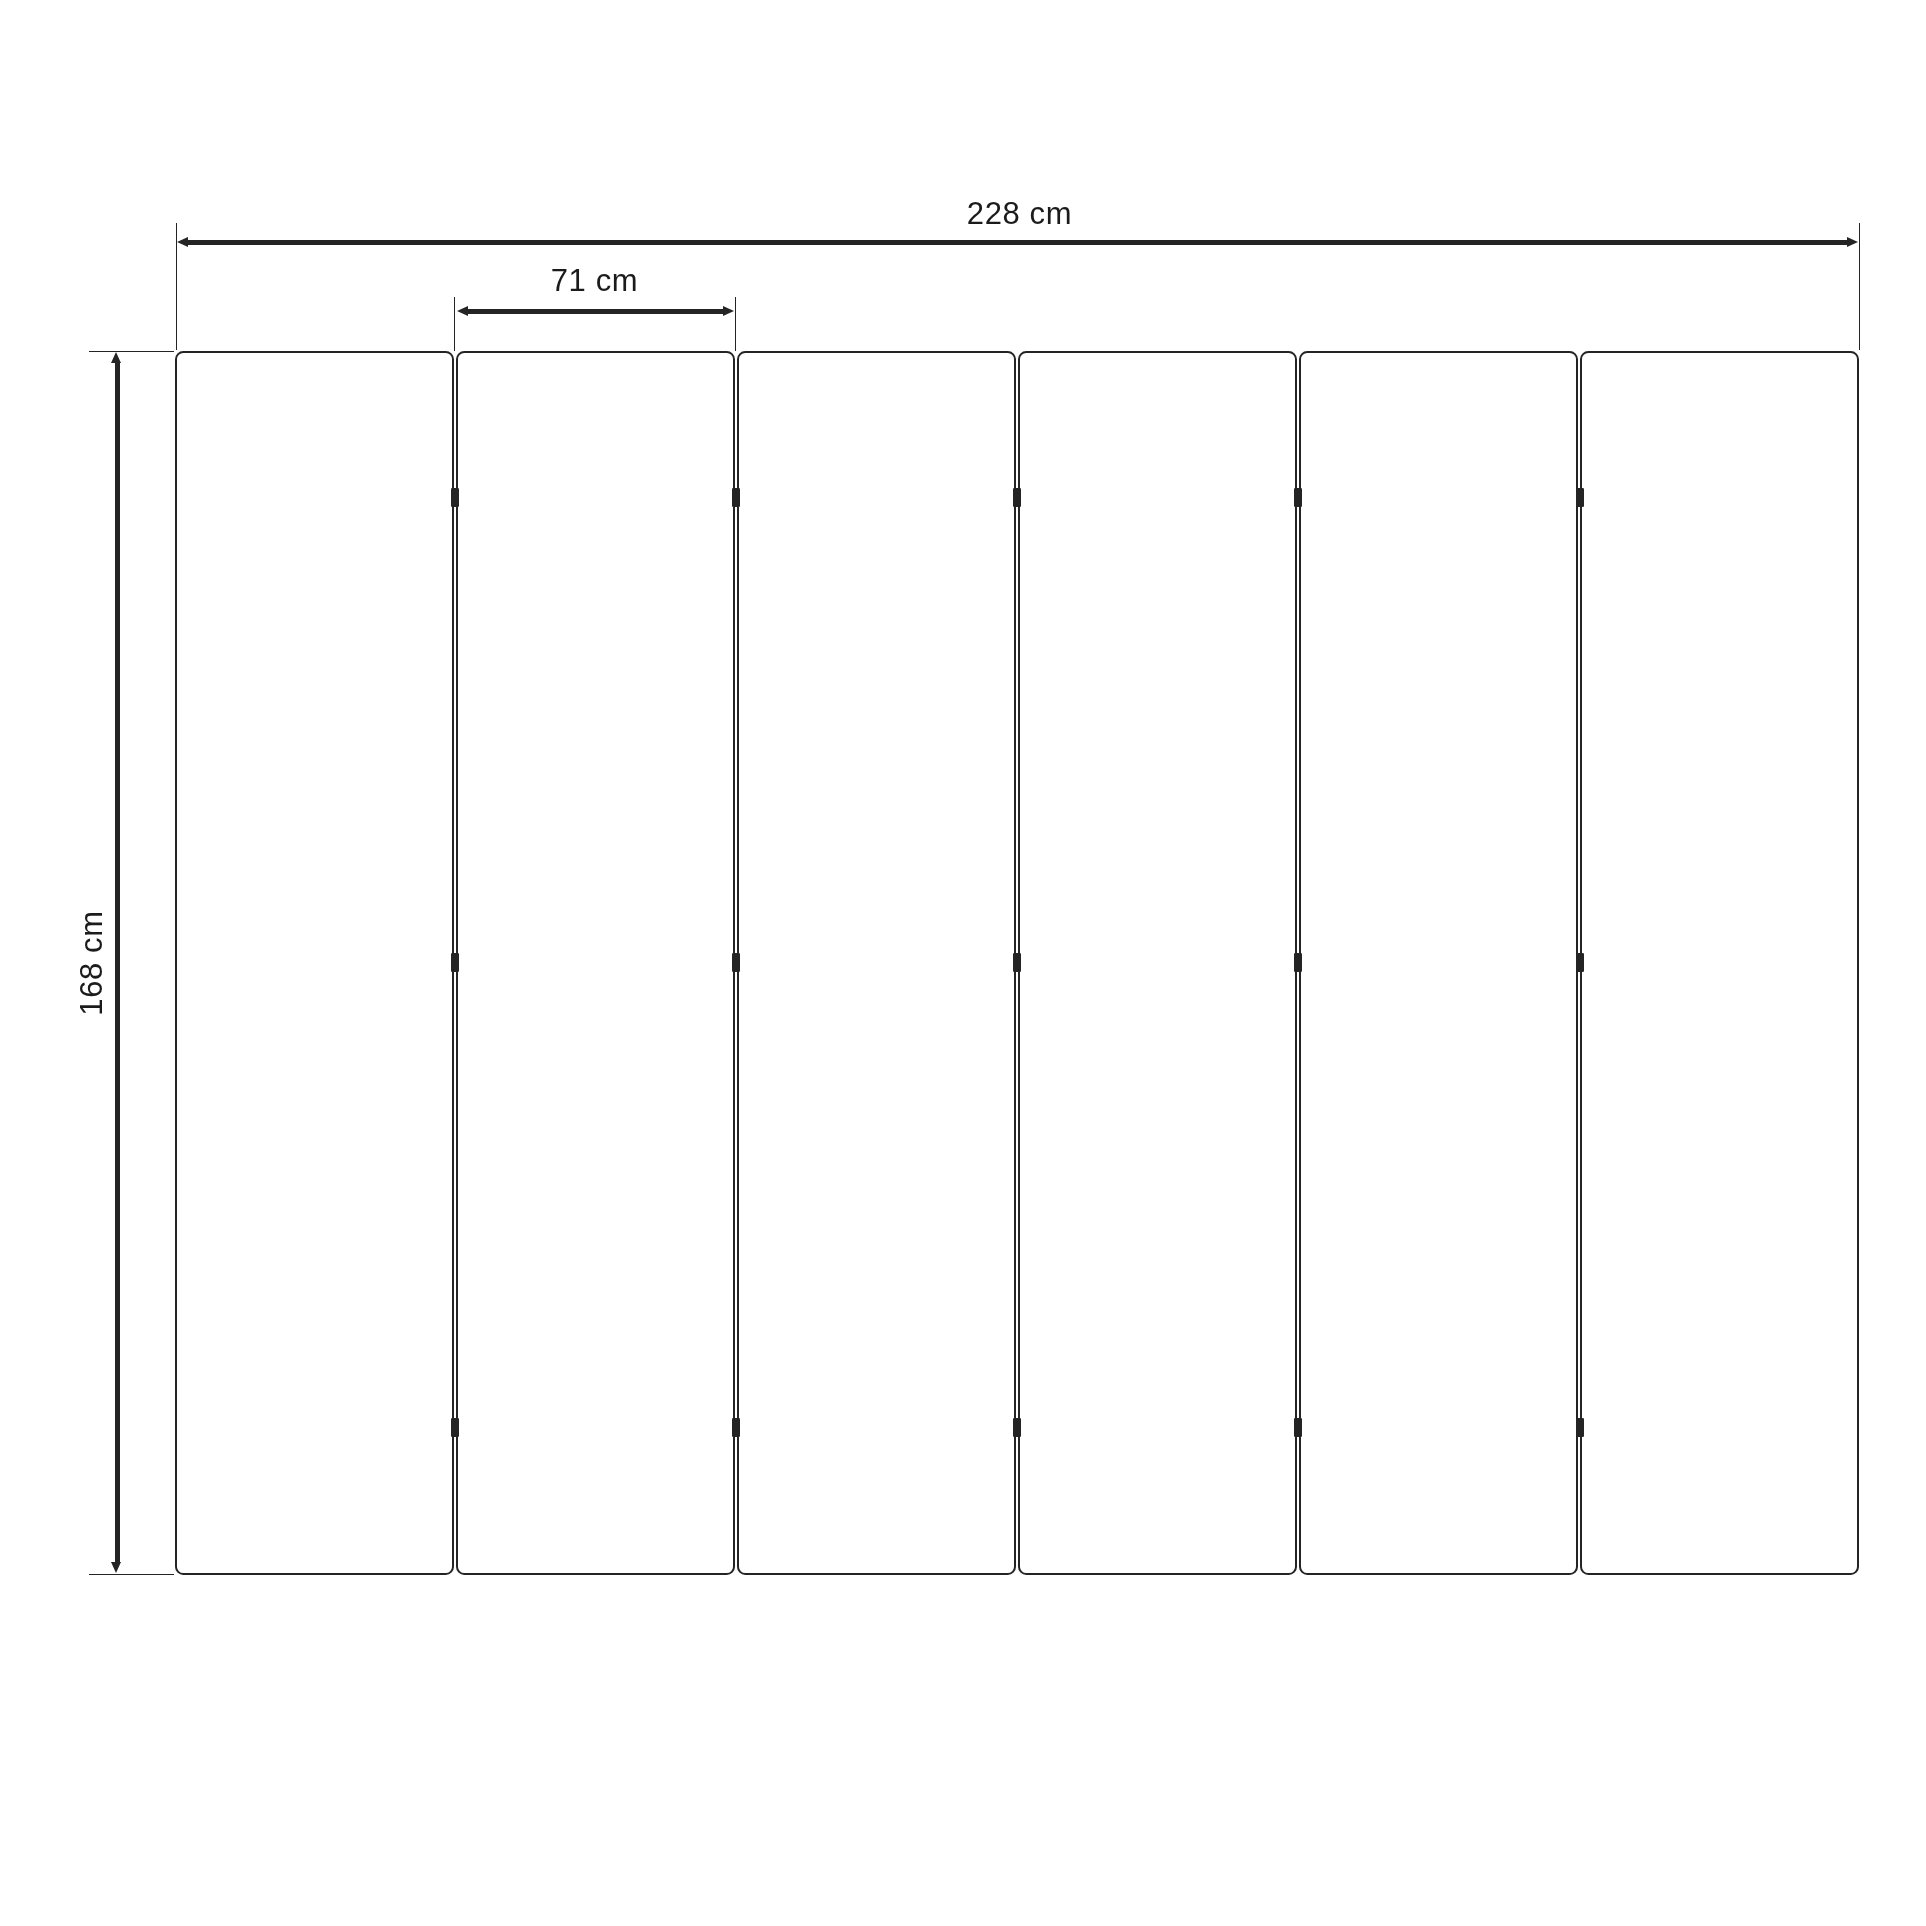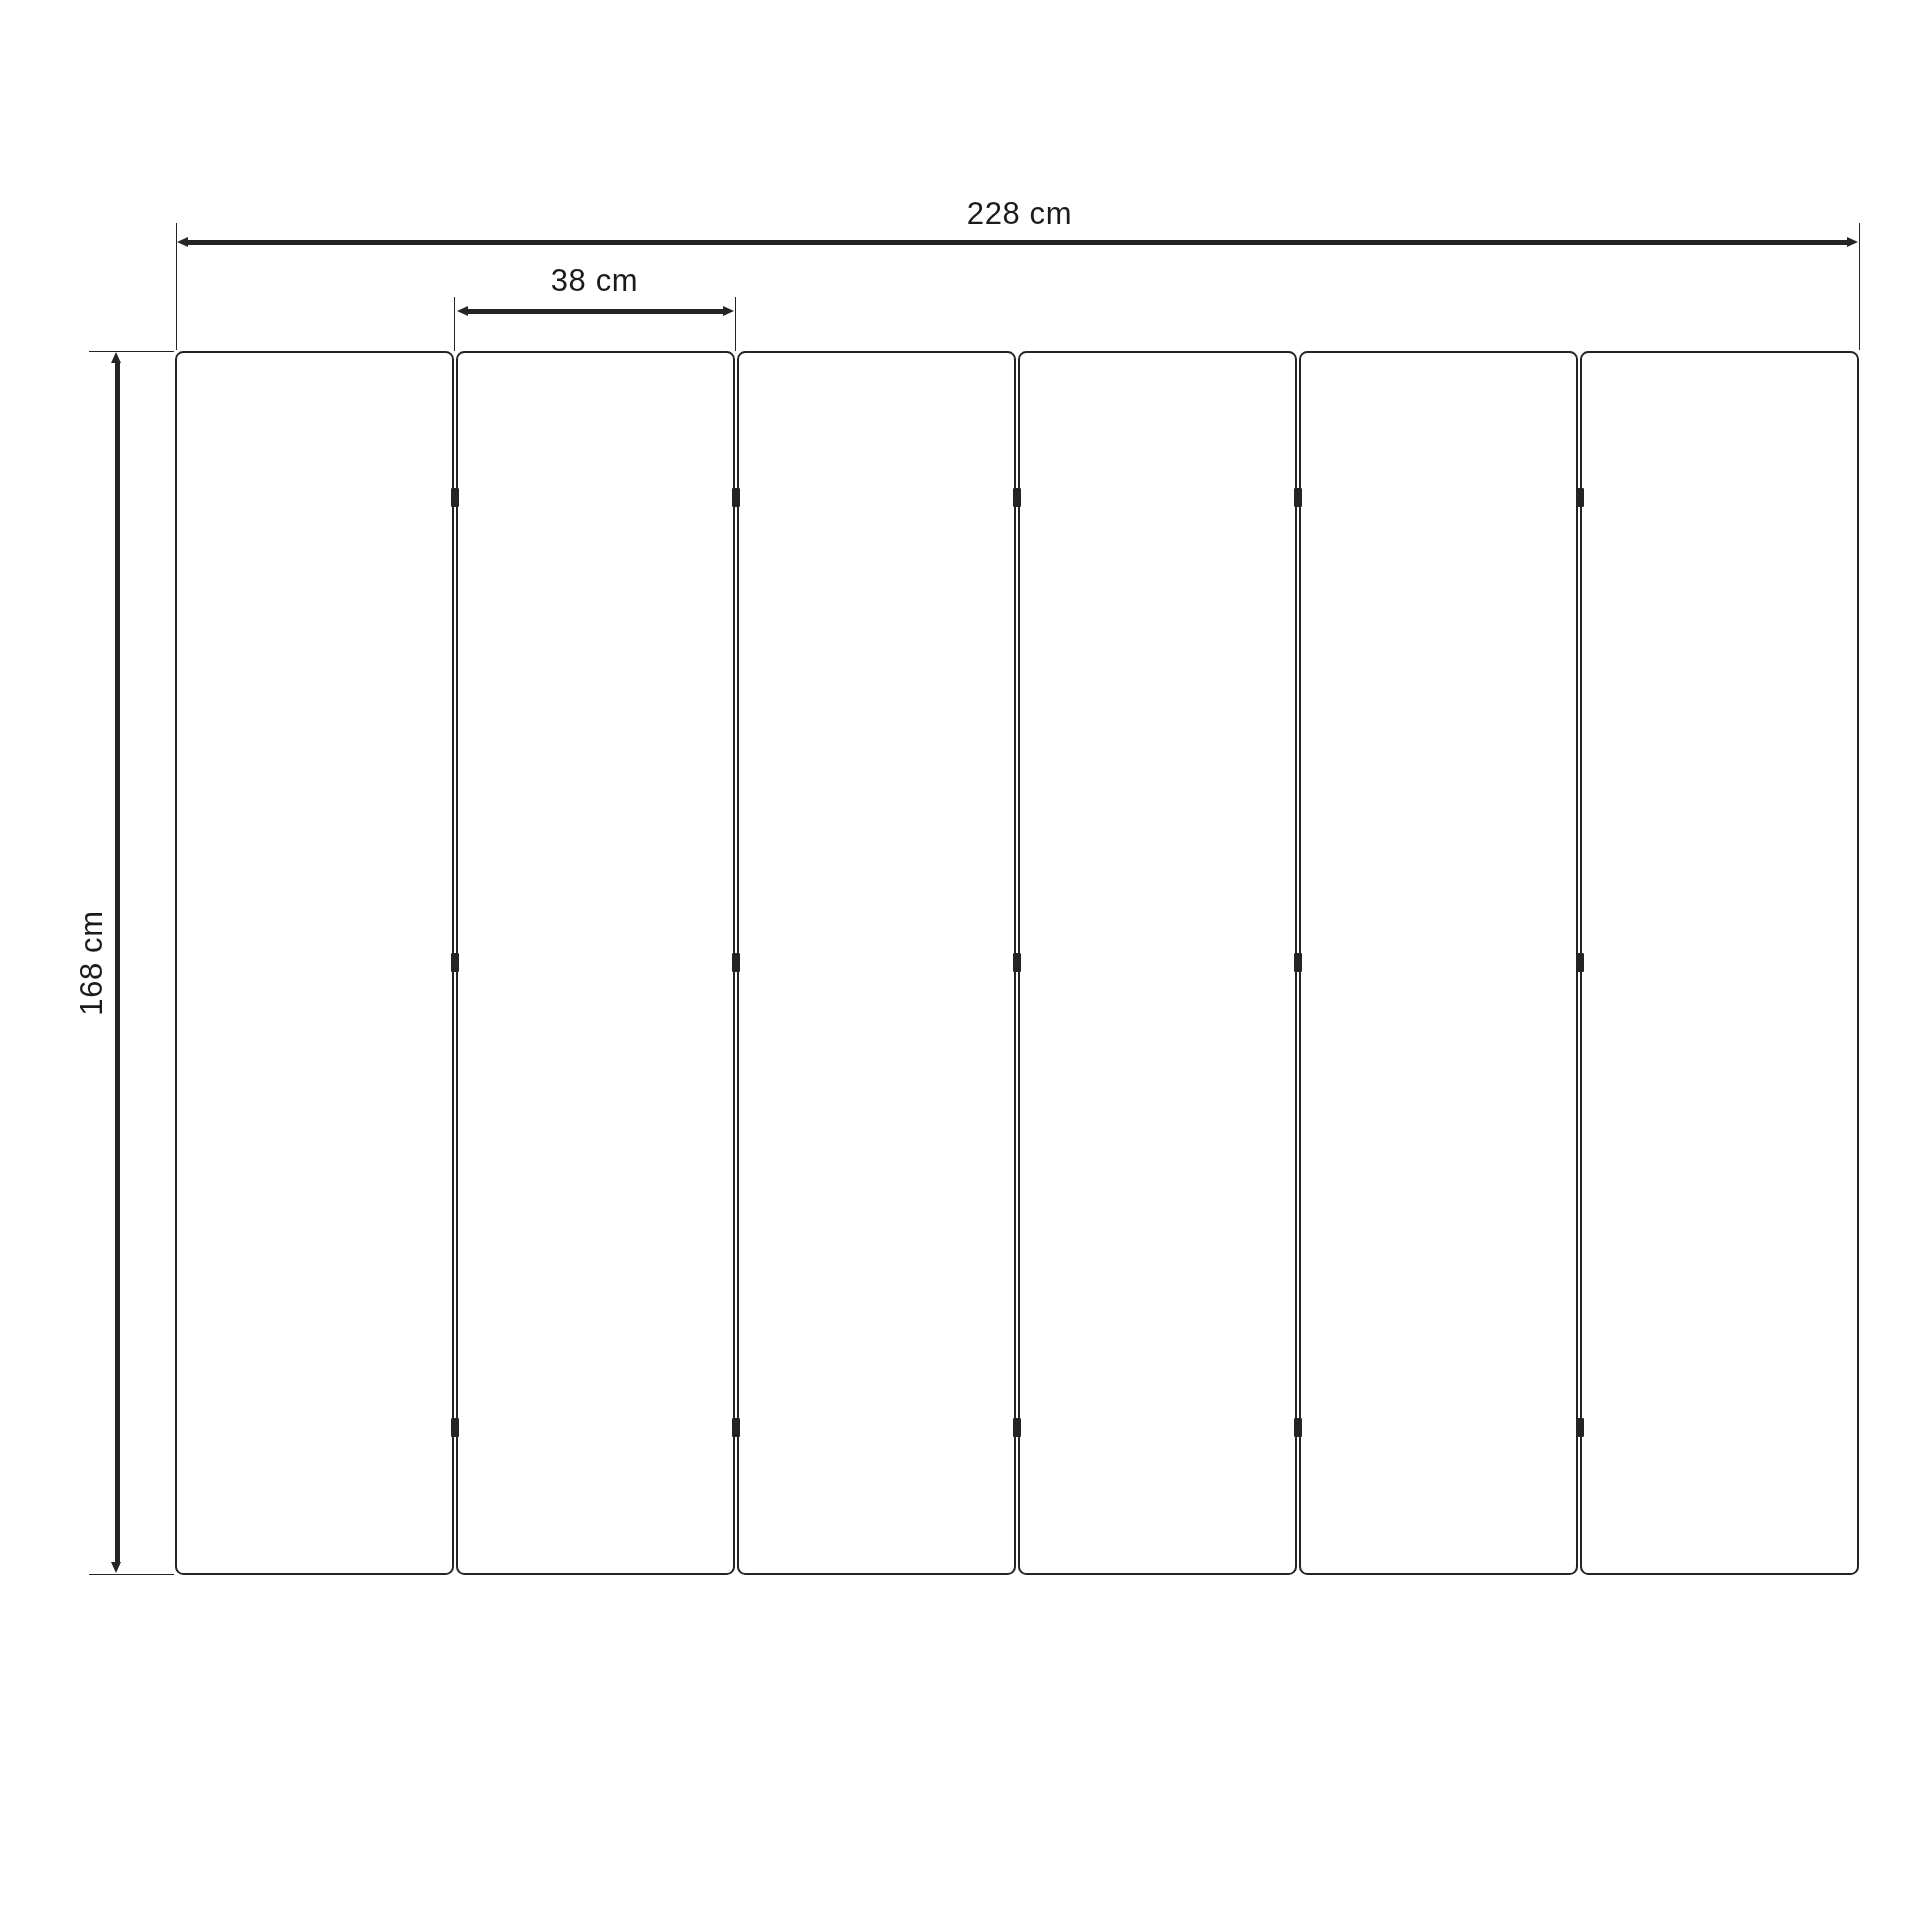--- a/index.html
+++ b/index.html
@@ -100,21 +100,21 @@
   <div>
     <div class="dim-label" style="left:867px; top:198px;">228 cm</div>
     <div class="ext-line" style="left:152px; top:223px; width:1.3px; height:127px;"></div>
     <div class="ext-line" style="left:1835px; top:223px; width:1.3px; height:127px;"></div>
     <div class="dim-line" style="left:163px; top:240px; width:1662px; height:4.5px;"></div>
     <div class="arrowhead left" style="left:153px; top:237px;"></div>
     <div class="arrowhead right" style="left:1823px; top:237px;"></div>
   </div>
 
   <div>
-    <div class="dim-label" style="left:442px; top:265px;">38 cm</div>
+    <div class="dim-label" style="left:442px; top:265px;">71 cm</div>
     <div class="ext-line" style="left:430px; top:297px; width:1.3px; height:54px;"></div>
     <div class="ext-line" style="left:711px; top:297px; width:1.3px; height:54px;"></div>
     <div class="dim-line" style="left:442px; top:309px; width:258px; height:4.5px;"></div>
     <div class="arrowhead left" style="left:433px; top:306px;"></div>
     <div class="arrowhead right" style="left:699px; top:306px;"></div>
   </div>
 
   <div>
     <div class="dim-label vertical" style="left:-61px; top:947px;">168 cm</div>
     <div class="ext-line" style="left:65px; top:351px; width:85px; height:1.3px;"></div>

